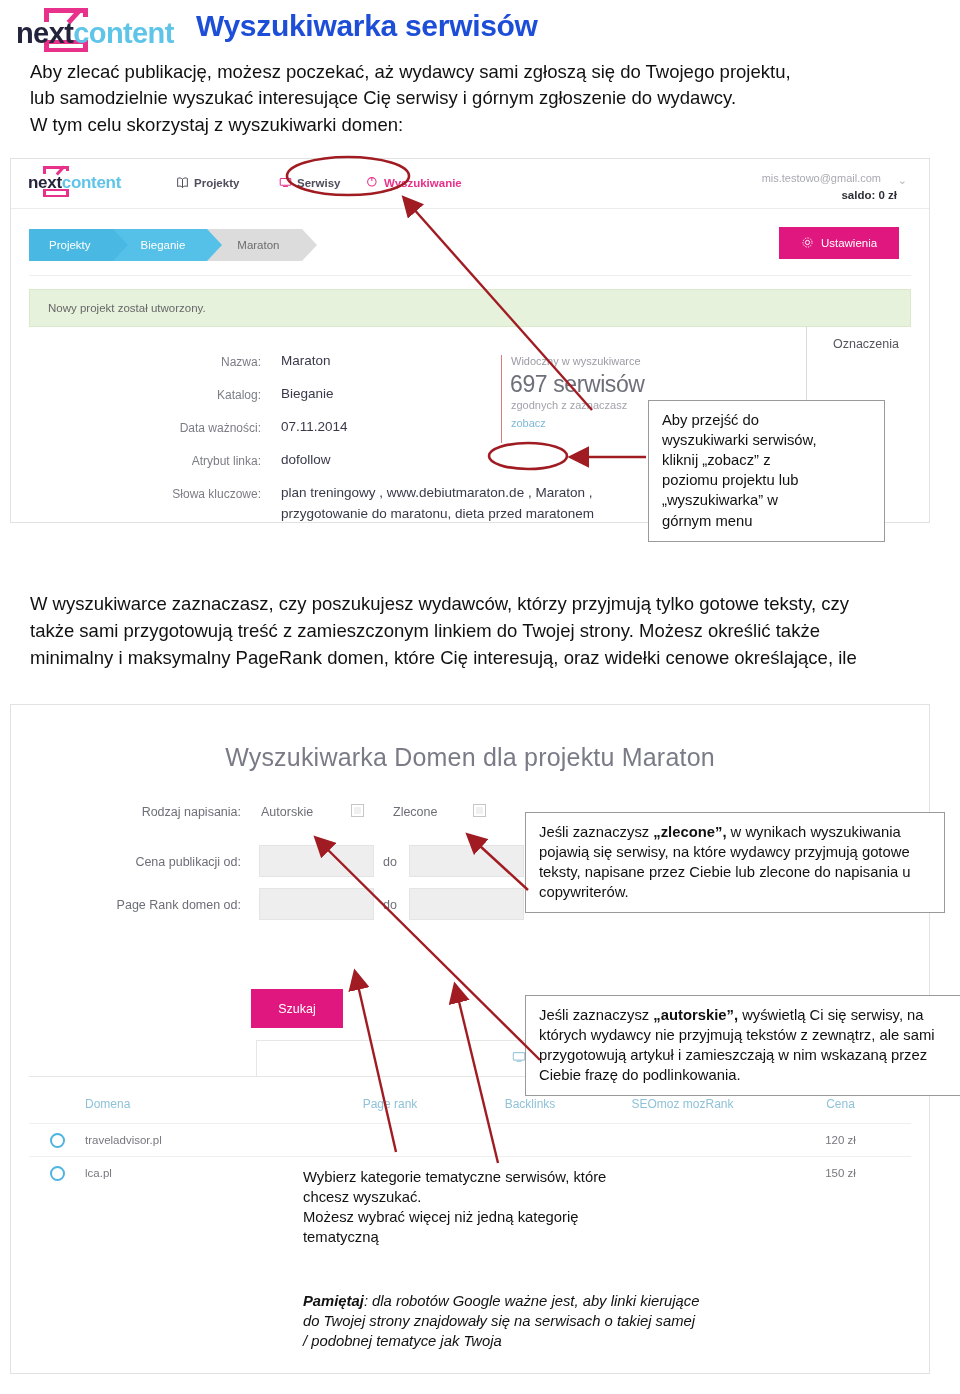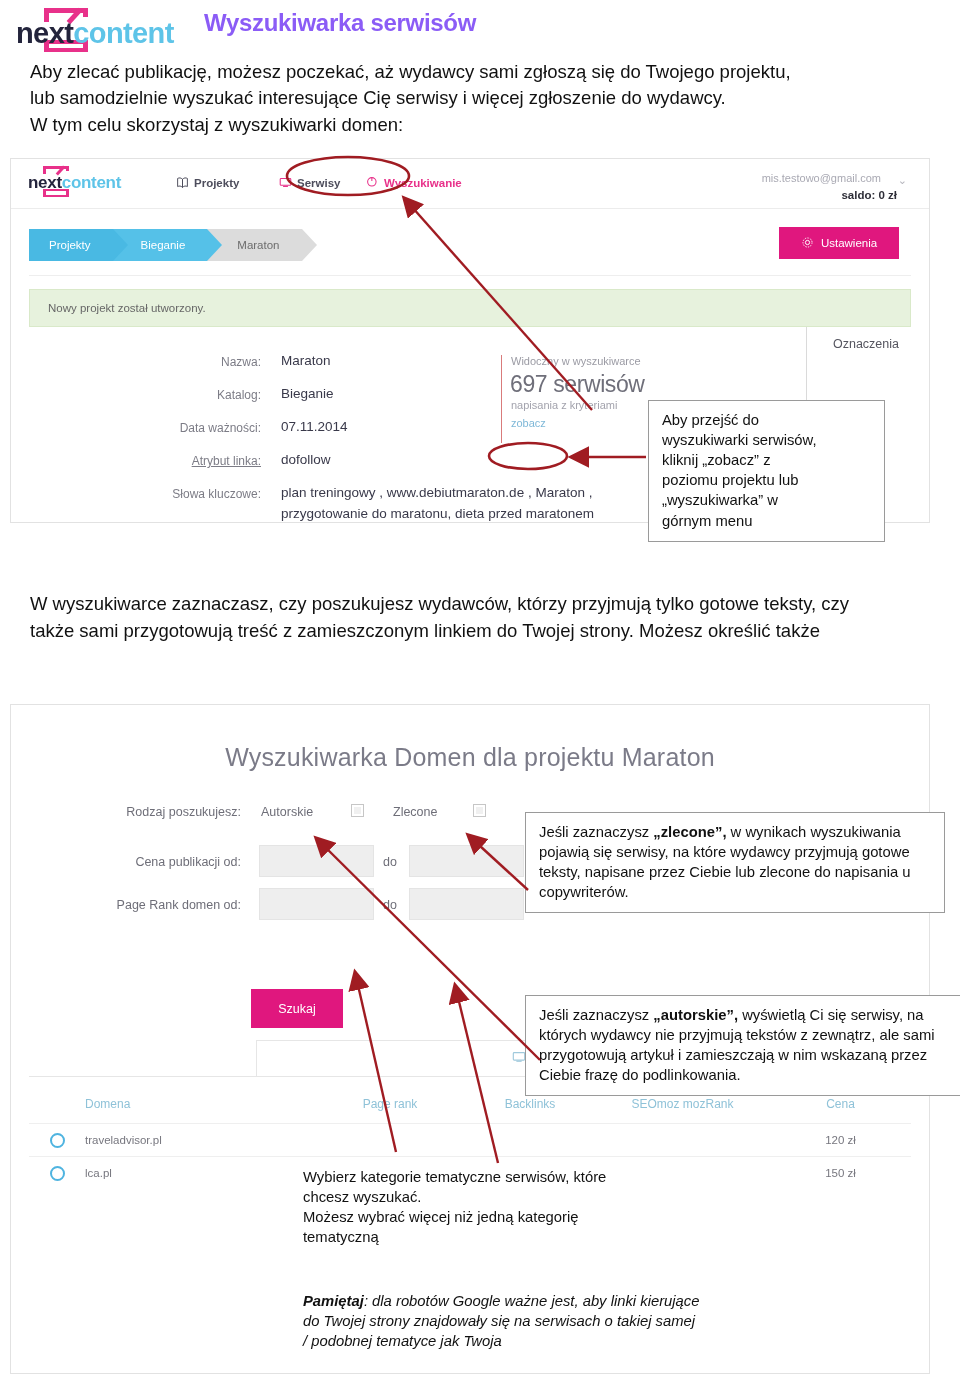--- a/index.html
+++ b/index.html
@@ -22,22 +22,22 @@
   .doc-top  { left:36px; top:2px;  width:44px; height:5px; }
   .doc-top2 { left:36px; top:2px;  width:5px;  height:14px; }
   .doc-top3 { left:75px; top:2px;  width:5px;  height:9px; }
   .doc-diag { left:64px; top:1px;  width:5px;  height:18px; transform:rotate(42deg); transform-origin:center; }
   .doc-mid  { left:36px; top:34px; width:44px; height:4px; }
   .doc-bl   { left:36px; top:34px; width:5px;  height:12px; }
   .doc-br   { left:75px; top:34px; width:5px;  height:12px; }
   .doc-bot  { left:36px; top:42px; width:44px; height:4px; }
 
   .page-title {
-    position:absolute; left:204px; top:9px;
-    font-size:24px; font-weight:bold; color:#8b5cf6;
+    position:absolute; left:196px; top:9px;
+    font-size:30px; font-weight:bold; color:#1d4ed8;
     letter-spacing:-0.3px;
   }
 
   .intro {
     position:absolute; left:30px; top:59px; width:905px;
     font-size:18.5px; line-height:1.43; color:#111;
   }
   .intro div { white-space:nowrap; }
 
   
@@ -197,21 +197,21 @@
     <span class="br doc-bl"></span>
     <span class="br doc-br"></span>
     <span class="br doc-bot"></span>
     <span class="logo-word"><span class="logo-next">next</span><span class="logo-content">content</span></span>
   </div>
   <div class="page-title">Wyszukiwarka serwisów</div>
 </div>
 
 <div class="intro">
   <div>Aby zlecać publikację, możesz poczekać, aż wydawcy sami zgłoszą się do Twojego projektu,</div>
-  <div>lub samodzielnie wyszukać interesujące Cię serwisy i więcej zgłoszenie do wydawcy.</div>
+  <div>lub samodzielnie wyszukać interesujące Cię serwisy i górnym zgłoszenie do wydawcy.</div>
   <div>W tym celu skorzystaj z wyszukiwarki domen:</div>
 </div>
 
 <div class="shot" id="shot1">
 
   <div class="nav">
     <div class="nav-logo">
       <span class="br doc-top"></span>
       <span class="br doc-top2"></span>
       <span class="br doc-top3"></span>
@@ -280,55 +280,56 @@
 
   <div class="det det-lbl" style="left:130px; top:196px;">Nazwa:</div>
   <div class="det det-val" style="left:270px; top:194px;">Maraton</div>
 
   <div class="det det-lbl" style="left:130px; top:229px;">Katalog:</div>
   <div class="det det-val" style="left:270px; top:227px;">Bieganie</div>
 
   <div class="det det-lbl" style="left:130px; top:262px;">Data ważności:</div>
   <div class="det det-val" style="left:270px; top:260px;">07.11.2014</div>
 
-  <div class="det det-lbl" style="left:130px; top:295px;text-decoration:underline;">Atrybut linka:</div>
+  <div class="det det-lbl" style="left:130px; top:295px;">Atrybut linka:</div>
   <div class="det det-val" style="left:270px; top:293px;">dofollow</div>
 
   <div class="det det-lbl" style="left:130px; top:328px;">Słowa kluczowe:</div>
   <div class="det det-val" style="left:270px; top:326px;">plan treningowy , www.debiutmaraton.de , Maraton ,</div>
   <div class="det det-val" style="left:270px; top:347px;">przygotowanie do maratonu, dieta przed maratonem</div>
 
   <div class="rpanel-line"></div>
   <div class="vis-lbl">Widoczny w wyszukiwarce</div>
   <div class="vis-num">697 serwisów</div>
-  <div class="vis-sub">napisania z kryteriami</div>
+  <div class="vis-sub">zgodnych z zaznaczasz</div>
   <div class="vis-see">zobacz</div>
 
   <div class="ozn-div"></div>
   <div class="ozn">Oznaczenia</div>
 </div>
 
 <div class="callout" style="left:648px; top:400px; width:237px;">
   <div>Aby przejść do</div>
   <div>wyszukiwarki serwisów,</div>
   <div>kliknij „zobacz” z</div>
   <div>poziomu projektu lub</div>
   <div>„wyszukiwarka” w</div>
   <div>górnym menu</div>
 </div>
 
 <div class="para">
   <div>W wyszukiwarce zaznaczasz, czy poszukujesz wydawców, którzy przyjmują tylko gotowe teksty, czy</div>
   <div>także sami przygotowują treść z zamieszczonym linkiem do Twojej strony. Możesz określić także</div>
+  <div>minimalny i maksymalny PageRank domen, które Cię interesują, oraz widełki cenowe określające, ile</div>
 </div>
 
 <div class="shot" id="shot2">
   <div class="s2-title">Wyszukiwarka Domen dla projektu Maraton</div>
 
-  <div class="f-lbl" style="left:60px; top:100px; width:170px;">Rodzaj poszukujesz:</div>
+  <div class="f-lbl" style="left:60px; top:100px; width:170px;">Rodzaj napisania:</div>
   <div class="f-ckw" style="left:250px; top:100px;">Autorskie</div>
   <div class="f-chk" style="left:340px; top:99px;"></div>
   <div class="f-ckw" style="left:382px; top:100px;">Zlecone</div>
   <div class="f-chk" style="left:462px; top:99px;"></div>
 
   <div class="f-lbl" style="left:60px; top:150px; width:170px;">Cena publikacji od:</div>
   <div class="f-box" style="left:248px; top:140px; width:115px; height:32px;"></div>
   <div class="f-do" style="left:372px; top:150px;">do</div>
   <div class="f-box" style="left:398px; top:140px; width:115px; height:32px;"></div>
 

